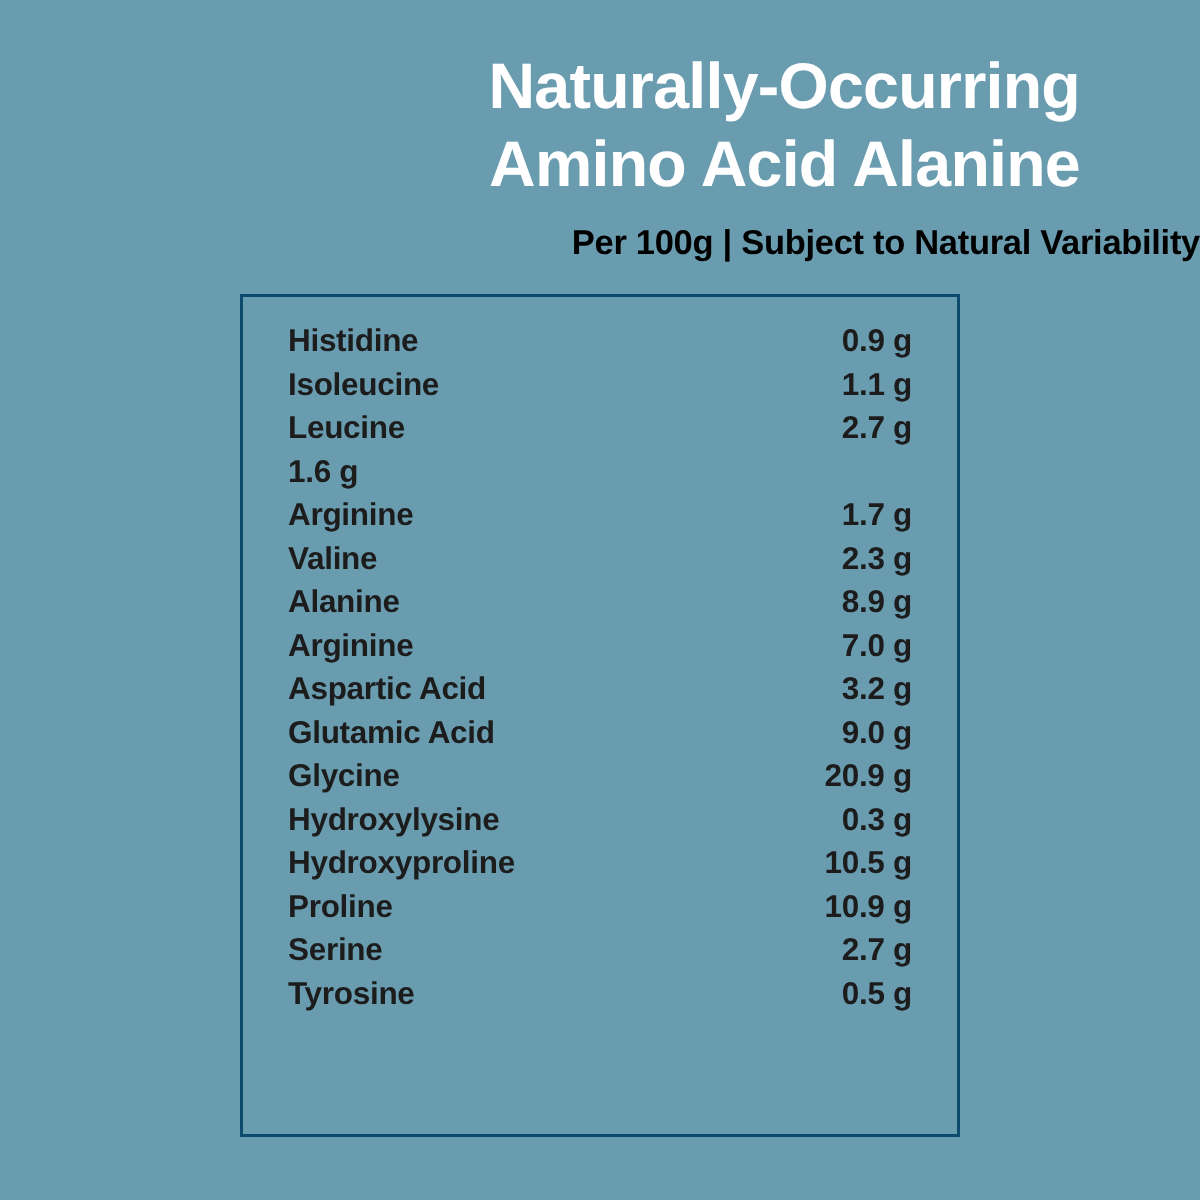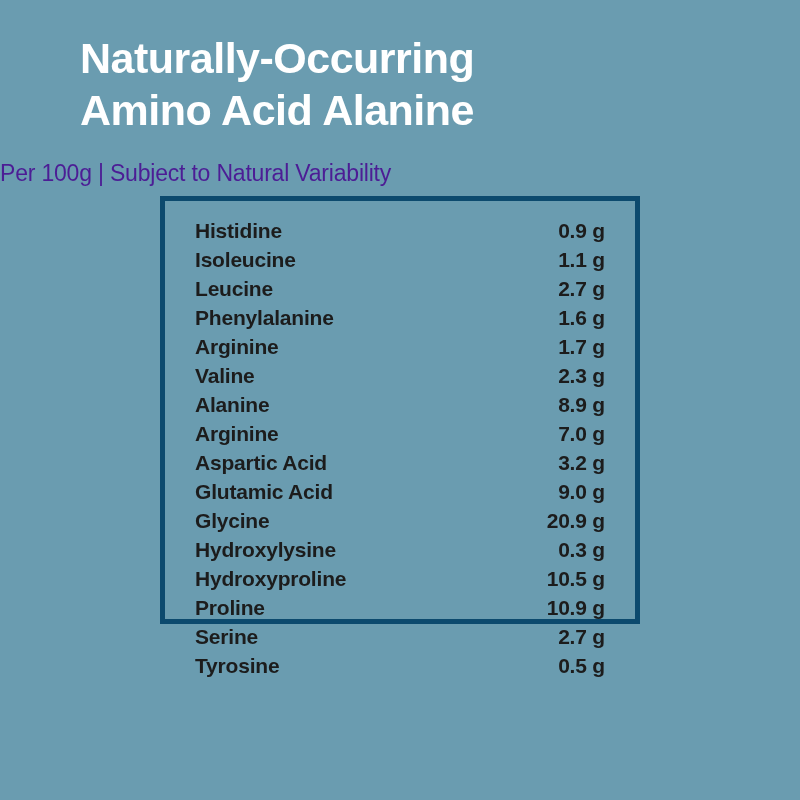--- a/index.html
+++ b/index.html
@@ -14,49 +14,49 @@
     overflow: hidden;
   }
   .panel {
     position: relative;
     width: 800px;
     height: 800px;
     box-sizing: border-box;
     padding: 0;
   }
   .header {
-    text-align: left;
+    text-align: right;
     padding-top: 32px;
   }
   .title {
     color: #ffffff;
     font-size: 43px;
     line-height: 52px;
     font-weight: bold;
     letter-spacing: -0.5px;
     margin: 0 auto;
     width: 640px;
   }
   .title .line2 {
     display: block;
   }
   .subtitle {
-    color: #4c1d95;
+    color: #000000;
     font-size: 23px;
-    font-weight: normal;
-    margin-top: 24px;
+    font-weight: bold;
+    margin-top: 12px;
     letter-spacing: -0.2px;
   }
   .table-wrap {
     position: absolute;
     left: 160px;
     top: 196px;
     width: 480px;
-    height: 428px;
-    border: 5px solid #0c4a6e;
+    height: 562px;
+    border: 2px solid #0c4a6e;
     box-sizing: border-box;
   }
   .rows {
     padding: 18px 30px 18px 30px;
   }
   .row {
     display: flex;
     justify-content: space-between;
     align-items: baseline;
     height: 29px;
@@ -96,21 +96,20 @@
       </div>
       <div class="row">
         <span class="name">Isoleucine</span>
         <span class="value">1.1 g</span>
       </div>
       <div class="row">
         <span class="name">Leucine</span>
         <span class="value">2.7 g</span>
       </div>
       <div class="row">
-        <span class="name">Phenylalanine</span>
         <span class="value">1.6 g</span>
       </div>
       <div class="row">
         <span class="name">Arginine</span>
         <span class="value">1.7 g</span>
       </div>
       <div class="row">
         <span class="name">Valine</span>
         <span class="value">2.3 g</span>
       </div>

